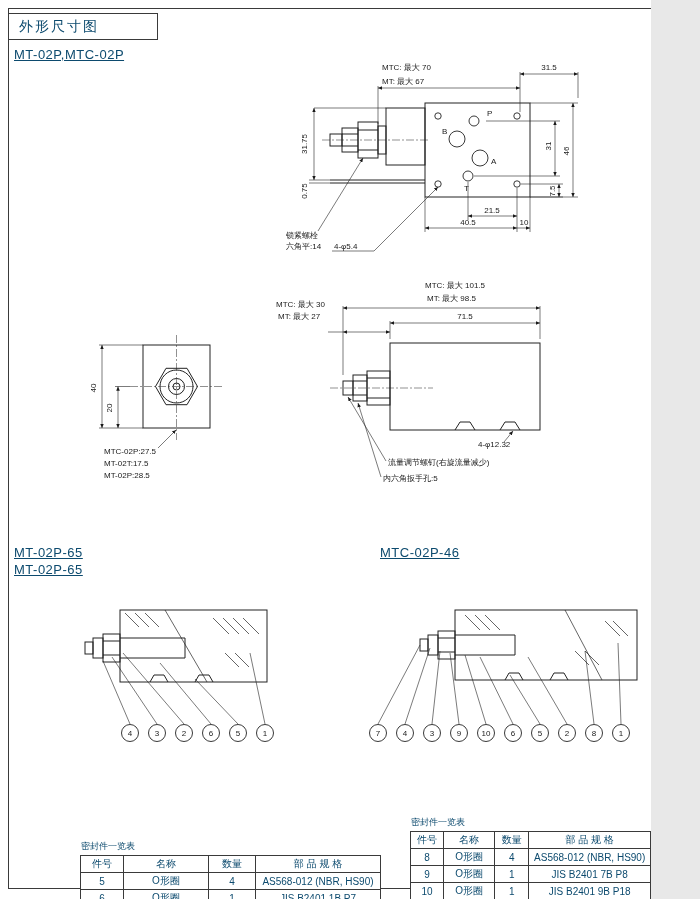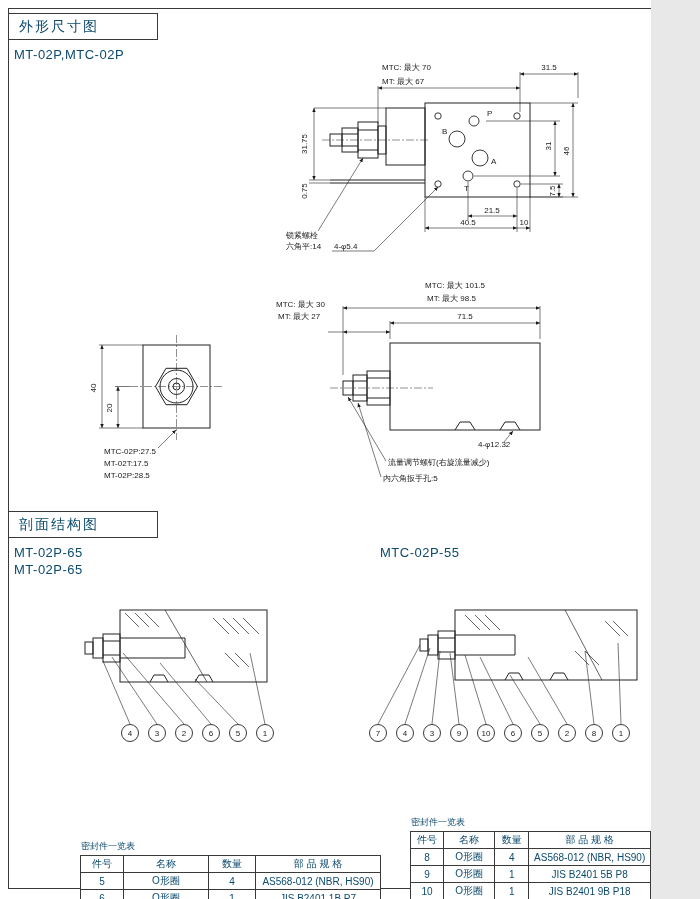--- a/index.html
+++ b/index.html
@@ -7,21 +7,21 @@
     position:relative; width:651px; height:899px; background:#ffffff;
     font-family:"Liberation Sans", sans-serif; color:#0c4a6e; overflow:hidden;
   }
   .page-border { position:absolute; left:8px; top:8px; width:682px; height:881px;
     border:1px solid #3a3a3a; box-sizing:border-box; }
   .sec-header {
     position:absolute; left:8px; width:150px; height:27px; border:1px solid #3a3a3a;
     background:#fff; box-sizing:border-box; display:flex; align-items:center;
     padding-left:10px; font-size:14px; letter-spacing:2px;
   }
-  .model-label { position:absolute; font-size:13px; letter-spacing:0.5px; }
+  .model-label { position:absolute; font-size:13px; letter-spacing:0.5px;text-decoration:underline; }
   .abs { position:absolute; }
   svg text { font-family:"Liberation Sans", sans-serif; fill:#1a1a1a; font-size:8px; }
   .tbl { position:absolute; font-size:9px;padding-left:25px; }
   .tbl-title { font-size:9px; margin:0 0 2px 1px; }
   .tbl table { border-collapse:collapse; background:#fff; }
   .tbl th, .tbl td { border:1px solid #3a3a3a; text-align:center; padding:1px 4px;
     font-weight:normal; font-size:10px; height:11px; white-space:nowrap; }
 </style>
 </head>
 <body>
@@ -190,26 +190,23 @@
     <text x="157" y="13">MTC: 最大  101.5</text>
     <text x="159" y="26">MT: 最大  98.5</text>
     <text x="197" y="44" text-anchor="middle">71.5</text>
     <text x="8" y="32">MTC: 最大  30</text>
     <text x="10" y="44">MT: 最大  27</text>
     <text x="210" y="172">4-φ12.32</text>
     <text x="120" y="190">流量调节螺钉(右旋流量减少)</text>
     <text x="115" y="206">内六角扳手孔:5</text>
   </svg>
 
-  <div class="sec-header" style="top:511px;">
-    <span>剖面结构图</span>
-  </div>
   <div class="model-label" style="left:14px; top:545px;">MT-02P-65</div>
   <div class="model-label" style="left:14px; top:562px;">MT-02P-65</div>
-  <div class="model-label" style="left:380px; top:545px;">MTC-02P-55</div>
+  <div class="model-label" style="left:380px; top:545px;">MTC-02P-46</div>
 
   <svg class="abs" style="left:55px; top:593px;" width="250" height="160" viewBox="0 0 250 160">
     <g stroke="#222" fill="none" stroke-width="1">
       <rect x="65" y="17" width="147" height="72"></rect>
       <line x1="65" y1="45" x2="130" y2="45"></line>
       <line x1="65" y1="65" x2="130" y2="65"></line>
       <line x1="130" y1="45" x2="130" y2="65"></line>
       <rect x="30" y="49" width="8" height="12"></rect>
       <rect x="38" y="45" width="10" height="20"></rect>
       <rect x="48" y="41" width="17" height="28"></rect>
@@ -357,21 +354,21 @@
         <tr>
           <td>8</td>
           <td>O形圈</td>
           <td>4</td>
           <td>AS568-012 (NBR, HS90)</td>
         </tr>
         <tr>
           <td>9</td>
           <td>O形圈</td>
           <td>1</td>
-          <td>JIS B2401 5B P8</td>
+          <td>JIS B2401 7B P8</td>
         </tr>
         <tr>
           <td>10</td>
           <td>O形圈</td>
           <td>1</td>
           <td>JIS B2401 9B P18</td>
         </tr>
       </tbody>
     </table>
   </div>

